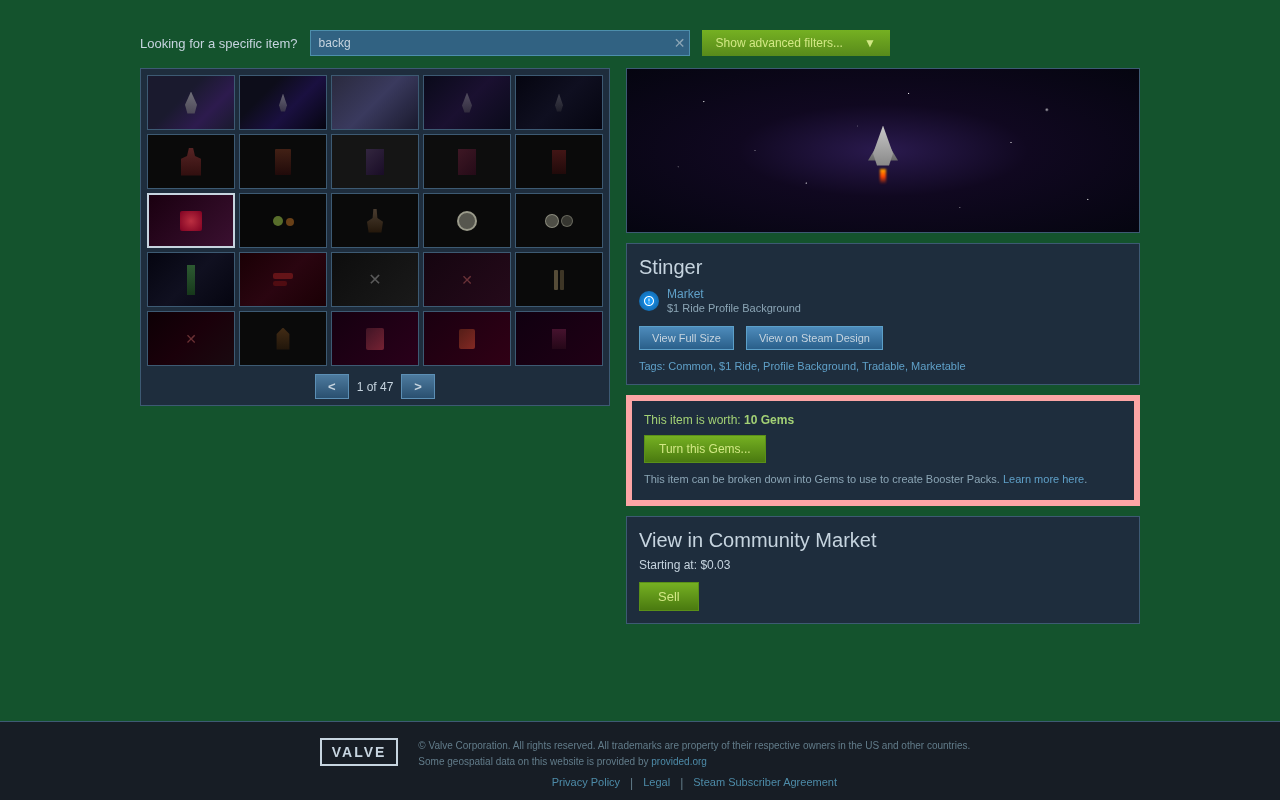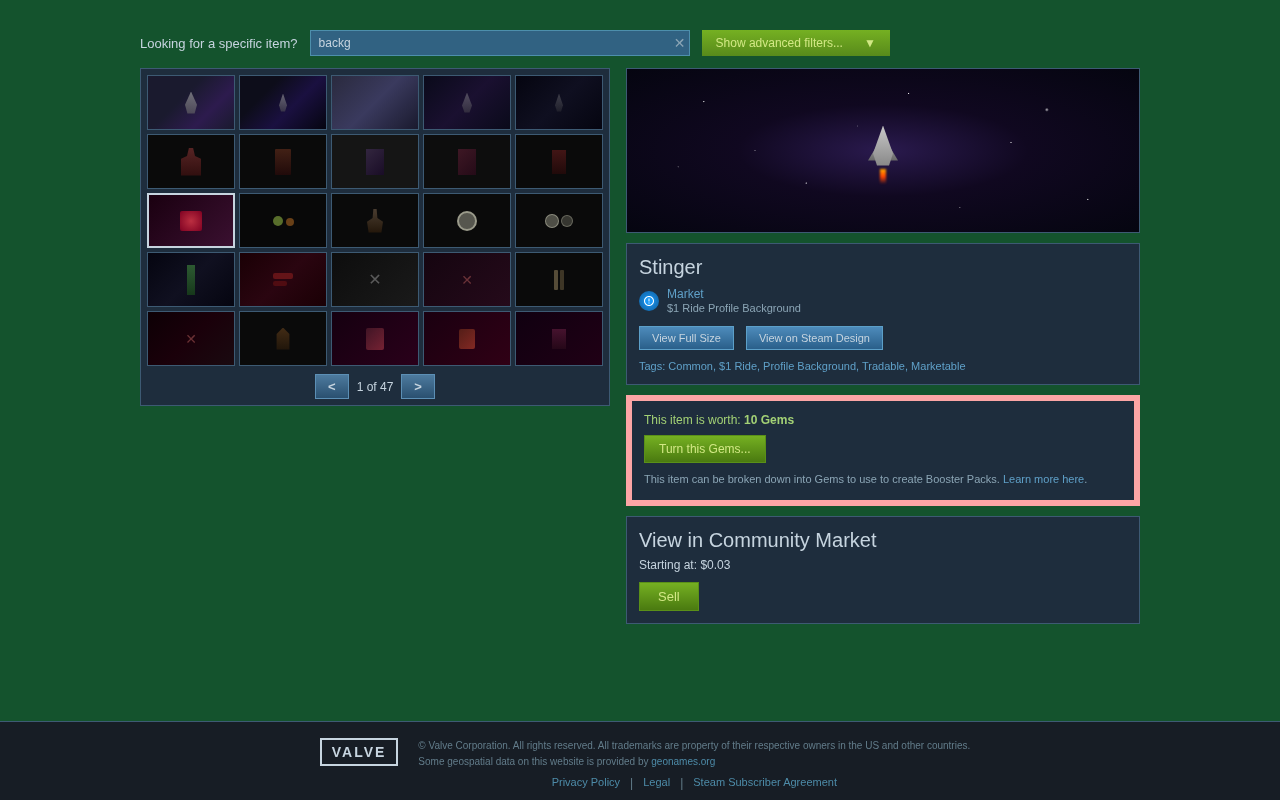--- a/index.html
+++ b/index.html
@@ -716,21 +716,21 @@
     </div>
   </div>
 
   <div class="footer">
     <div class="footer-inner">
       <div class="valve-logo">VALVE</div>
       <div>
         <div class="footer-text">
           <span>© Valve Corporation. All rights reserved. All trademarks are property of their respective owners in the US and other countries.</span><br>
           <span>Some geospatial data on this website is provided by</span>
-          <a href="#">geonames.org</a>
+          <a href="#">provided.org</a>
         </div>
         <div class="footer-links">
           <a href="#">Privacy Policy</a>
           <span>|</span>
           <a href="#">Legal</a>
           <span>|</span>
           <a href="#">Steam Subscriber Agreement</a>
         </div>
       </div>
     </div>

